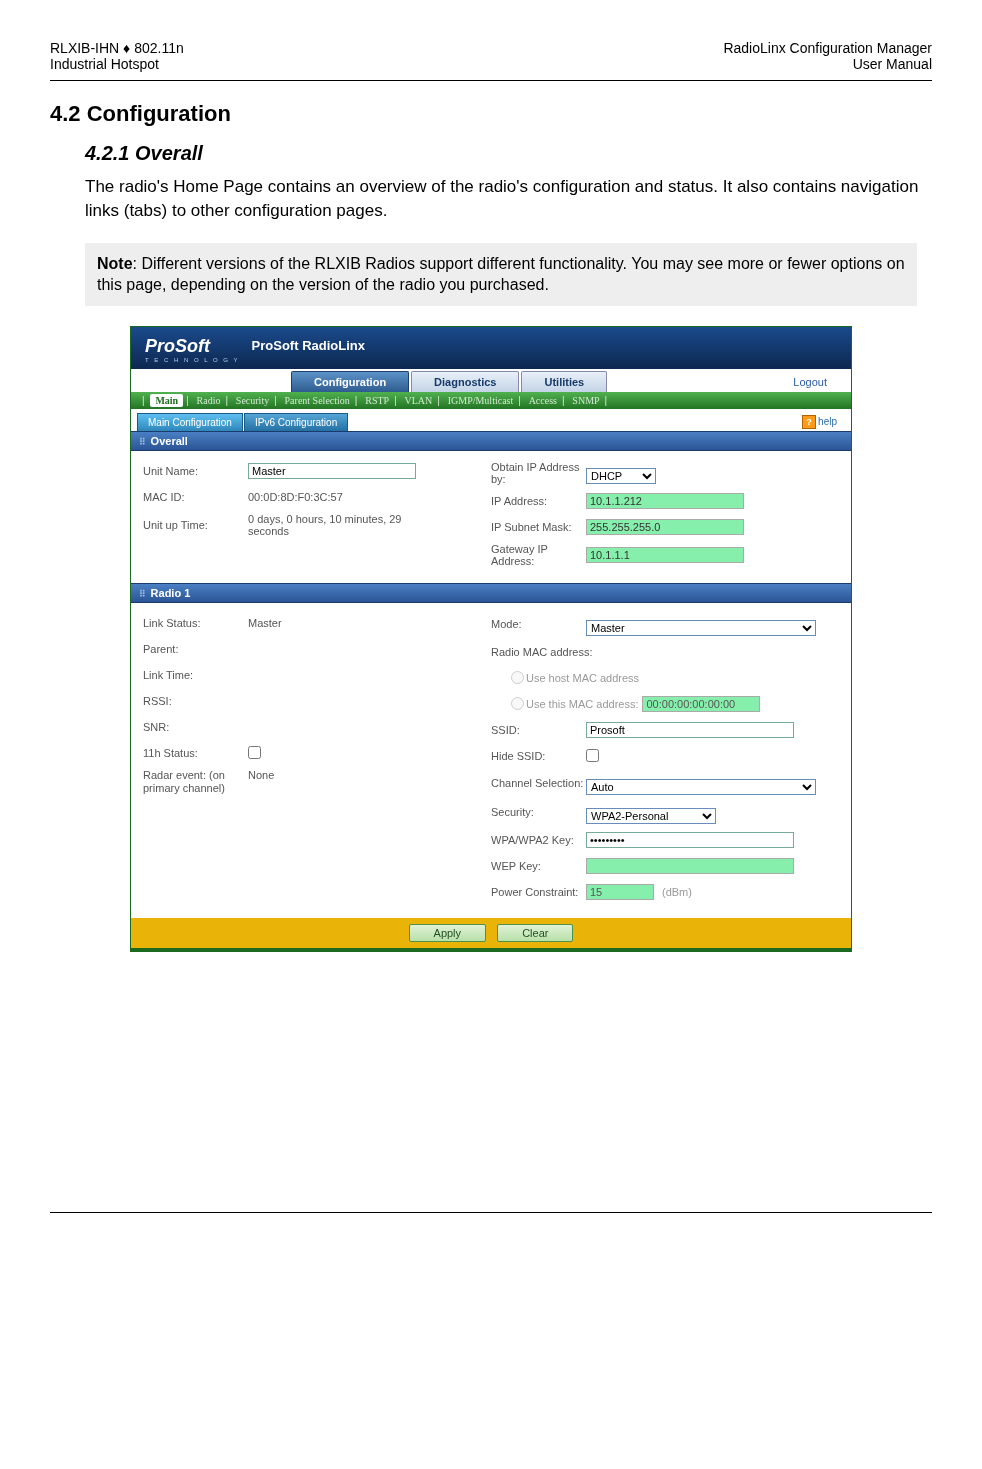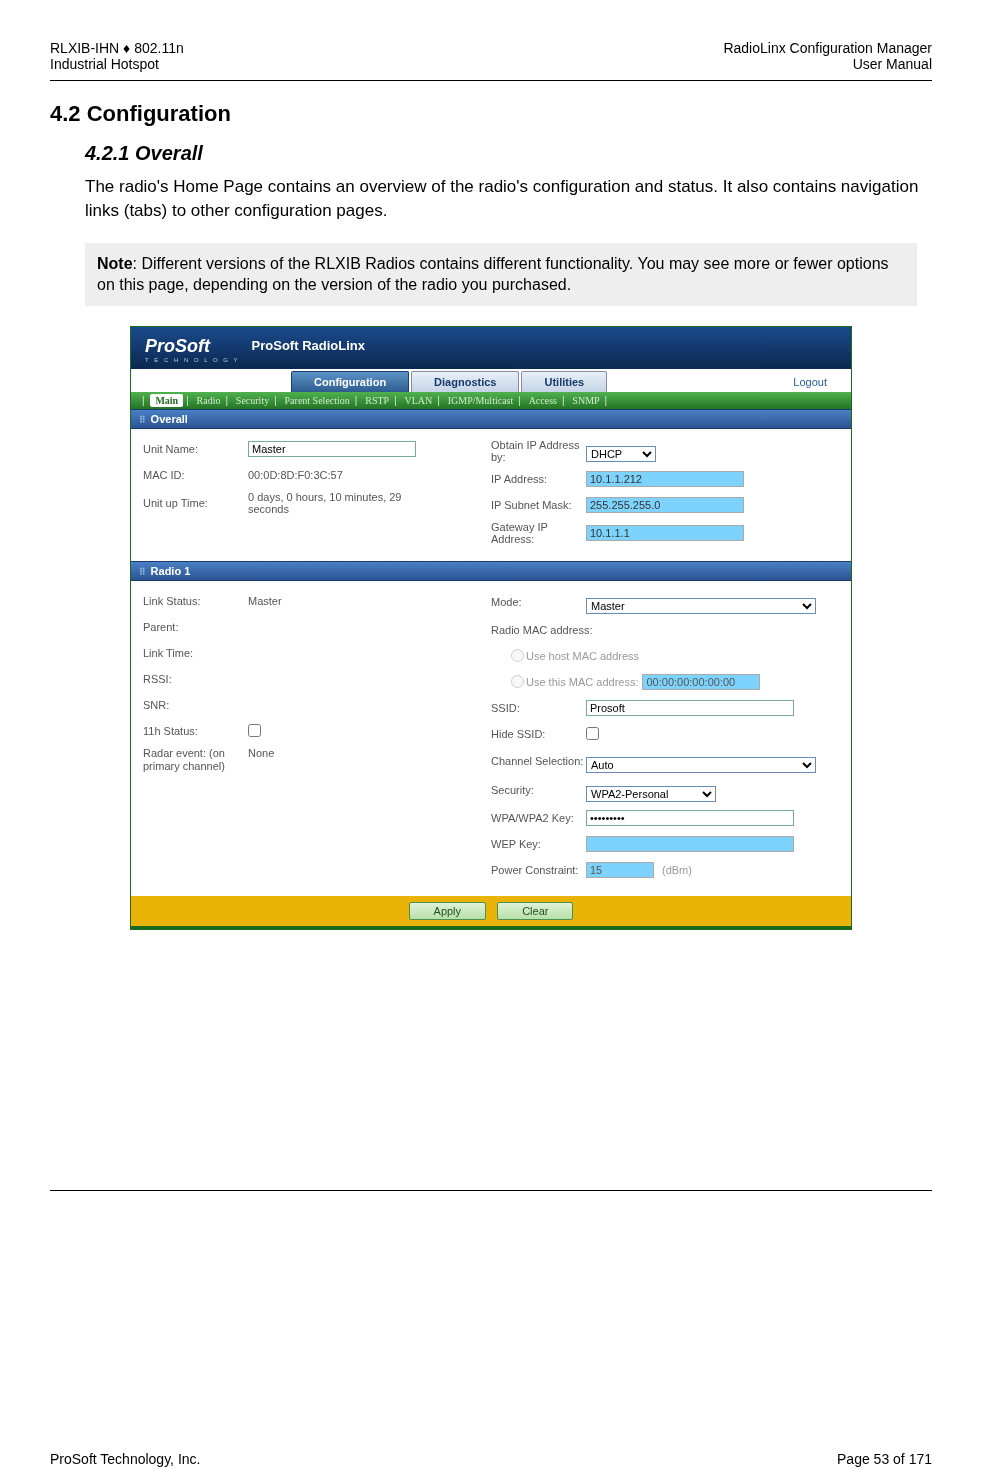--- a/index.html
+++ b/index.html
@@ -182,21 +182,21 @@
   .flabel2 { width: 95px; color: #555; }
   .fval { color: #555; }
   .text-input {
     font-family: Verdana, Arial;
     font-size: 11px;
     padding: 1px 3px;
     border: 1px solid #7a9;
     background: #fff;
   }
   .text-input.ro {
-    background: #7dd3fc;
+    background: #86efac;
     border: 1px solid #aaa;
     color: #555;
   }
   .select {
     font-family: Verdana, Arial;
     font-size: 11px;
     border: 1px solid #6a8cbc;
     background: #fff;
     margin-top: 7px;
   }
@@ -236,21 +236,21 @@
     <div>User Manual</div>
   </div>
 </div>
 <hr class="rule">
 
 <h2 class="section">4.2     Configuration</h2>
 <h3 class="subsection">4.2.1   Overall</h3>
 <p class="body">The radio's Home Page contains an overview of the radio's configuration and status. It also contains navigation links (tabs) to other configuration pages.</p>
 
 <div class="note-box">
-  <b>Note</b><span>: Different versions of the RLXIB Radios contains different functionality. You may see more or fewer options on this page, depending on the version of the radio you purchased.</span>
+  <b>Note</b><span>: Different versions of the RLXIB Radios support different functionality. You may see more or fewer options on this page, depending on the version of the radio you purchased.</span>
 </div>
 
 <div class="screenshot">
   <div class="screenshot-wrap">
   <div class="ss-top">
     <div class="logo-block">
       <div class="logo-prosoft">ProSoft</div>
       <div class="logo-sub">T E C H N O L O G Y</div>
     </div>
     <div class="top-title">ProSoft RadioLinx</div>
@@ -269,20 +269,27 @@
     <span class="sub-tab">Radio</span><span class="sep">|</span>
     <span class="sub-tab">Security</span><span class="sep">|</span>
     <span class="sub-tab">Parent Selection</span><span class="sep">|</span>
     <span class="sub-tab">RSTP</span><span class="sep">|</span>
     <span class="sub-tab">VLAN</span><span class="sep">|</span>
     <span class="sub-tab">IGMP/Multicast</span><span class="sep">|</span>
     <span class="sub-tab">Access</span><span class="sep">|</span>
     <span class="sub-tab">SNMP</span><span class="sep">|</span>
   </div>
 
+  <div class="cfg-tabs-row">
+    <div class="cfg-tab sel">Main Configuration</div>
+    <div class="cfg-tab">IPv6 Configuration</div>
+    <div class="help-link">
+      <span class="help-icon">?</span><span>help</span>
+    </div>
+  </div>
 
   <div class="panel-title"><span class="handle">⠿</span><span>Overall</span></div>
   <div class="panel-body">
     <div class="row2">
       <div class="col">
         <div class="frow">
               <span class="flabel">Unit Name:</span>
           <input class="text-input" style="width: 160px;" value="Master">
         </div>
         <div class="frow">

